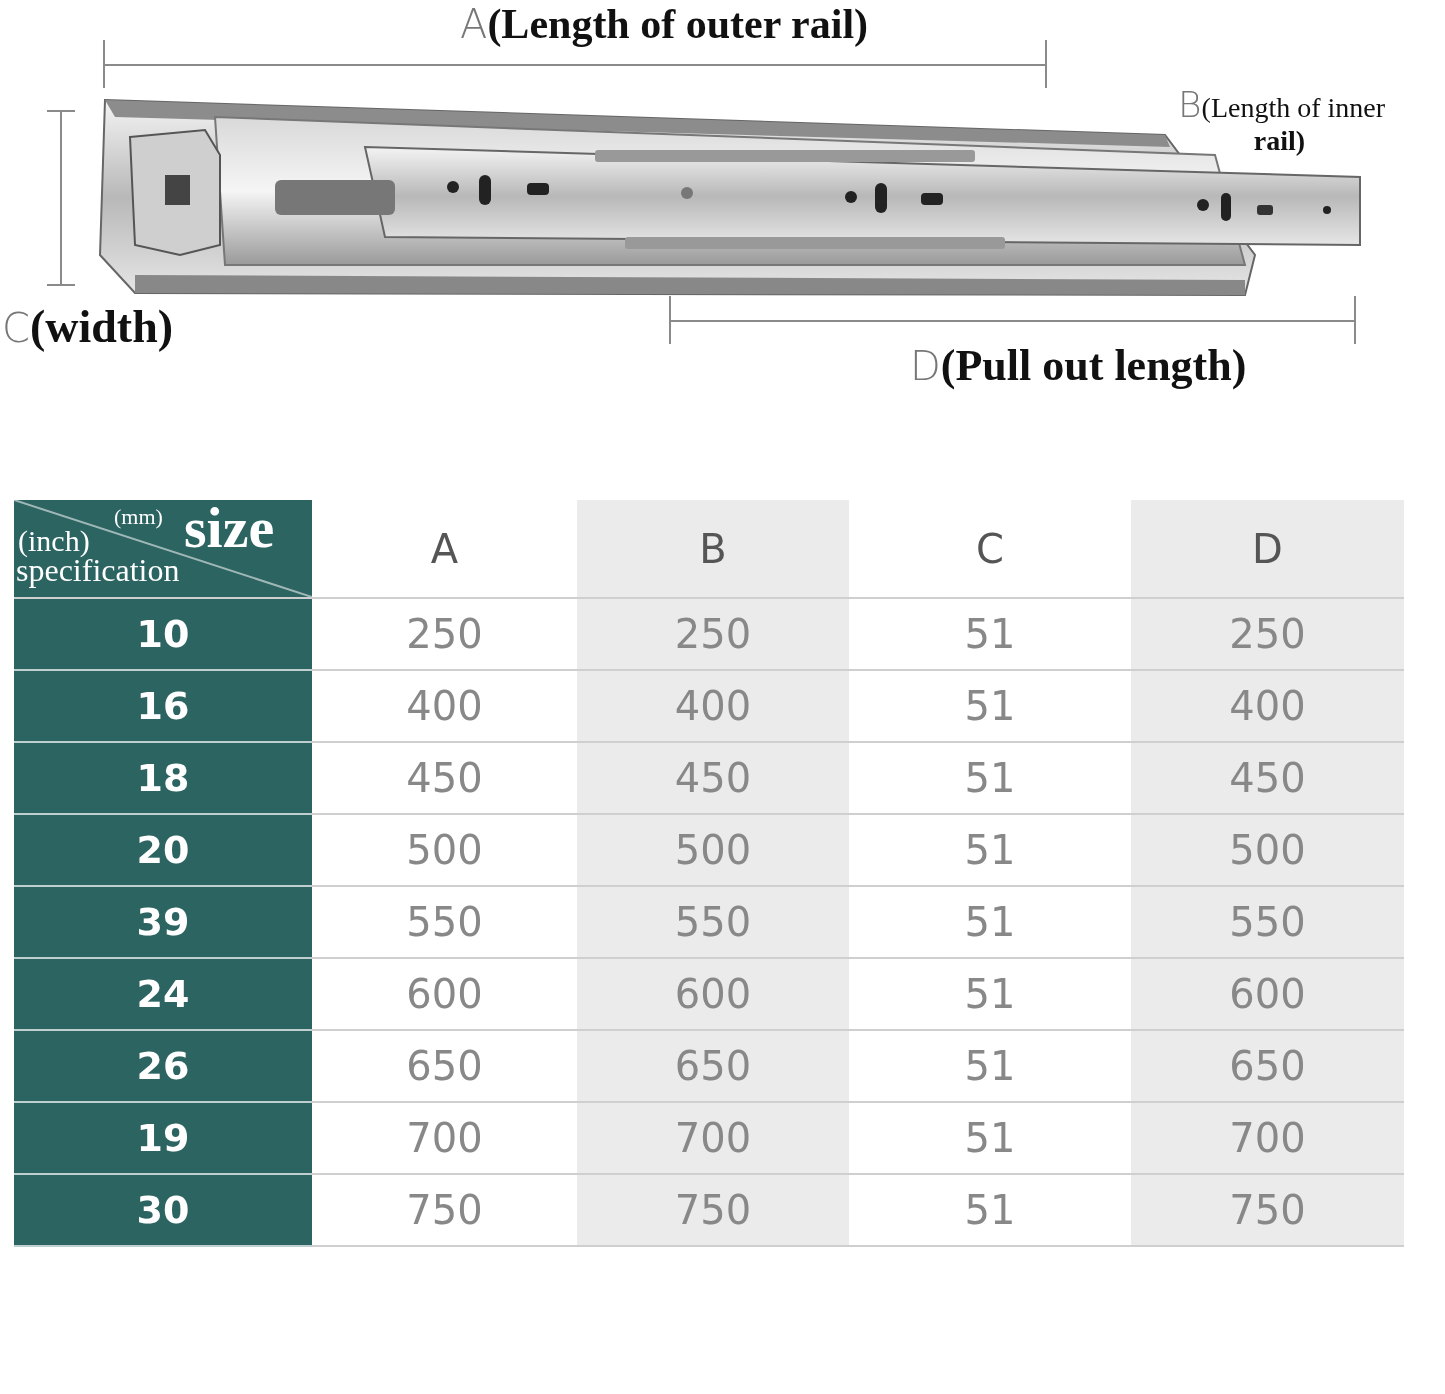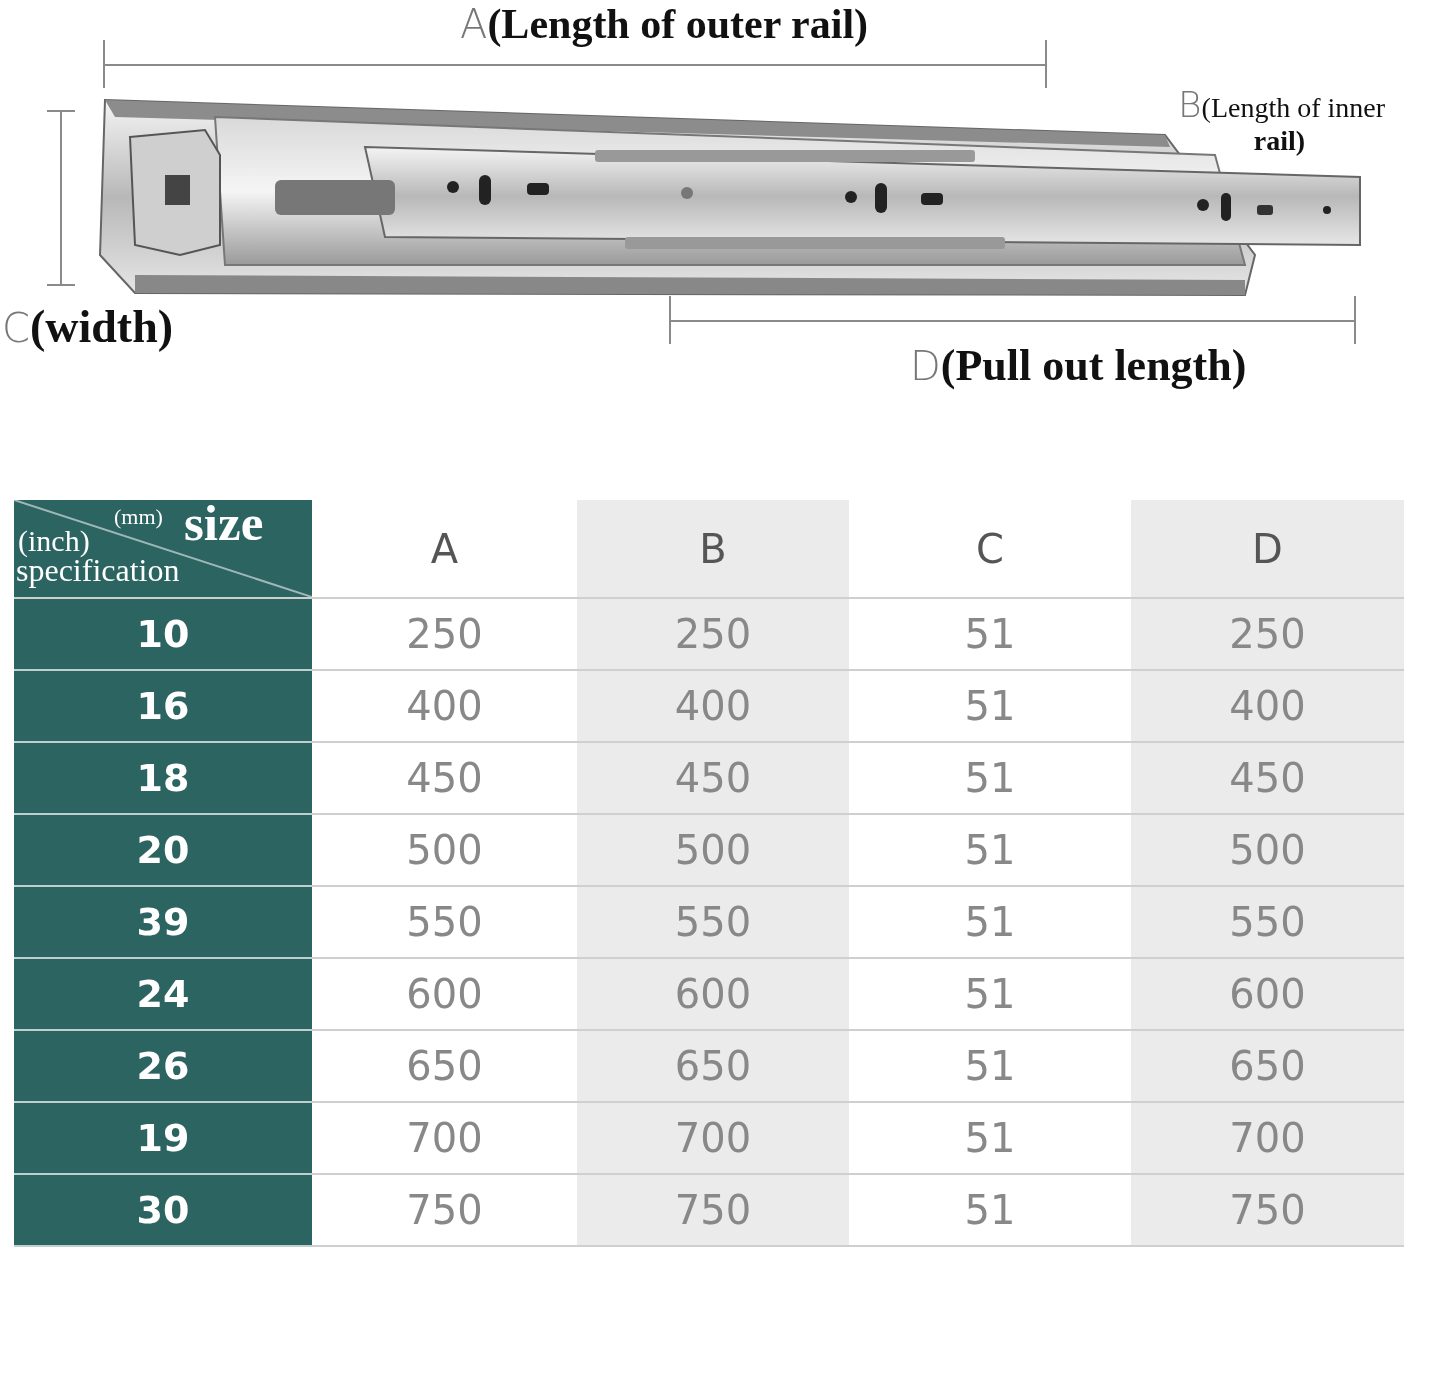--- a/index.html
+++ b/index.html
@@ -90,21 +90,21 @@
 </svg>
 
 <table class="spec">
   <thead>
     <tr>
       <th class="corner">
         <svg class="abs" style="left:0;top:0;" width="298" height="97">
             <line x1="0" y1="0" x2="298" y2="97" stroke="#9fb8b7" stroke-width="2"></line>
           </svg>
         <span class="c1" style="left:100px;top:4px;font-size:22px;">(mm)</span>
-        <span class="c1" style="left:170px;top:-6px;font-size:51px;font-weight:bold;">size</span>
+        <span class="c1" style="left:170px;top:-6px;font-size:58px;font-weight:bold;">size</span>
         <span class="c1" style="left:4px;top:24px;font-size:30px;">(inch)</span>
         <span class="c1" style="left:2px;top:52px;font-size:32px;">specification</span>
       </th>
       <th style="width:265px;">A</th>
       <th class="grey" style="width:272px;">B</th>
       <th style="width:282px;">C</th>
       <th class="grey">D</th>
     </tr>
   </thead>
   <tbody>

